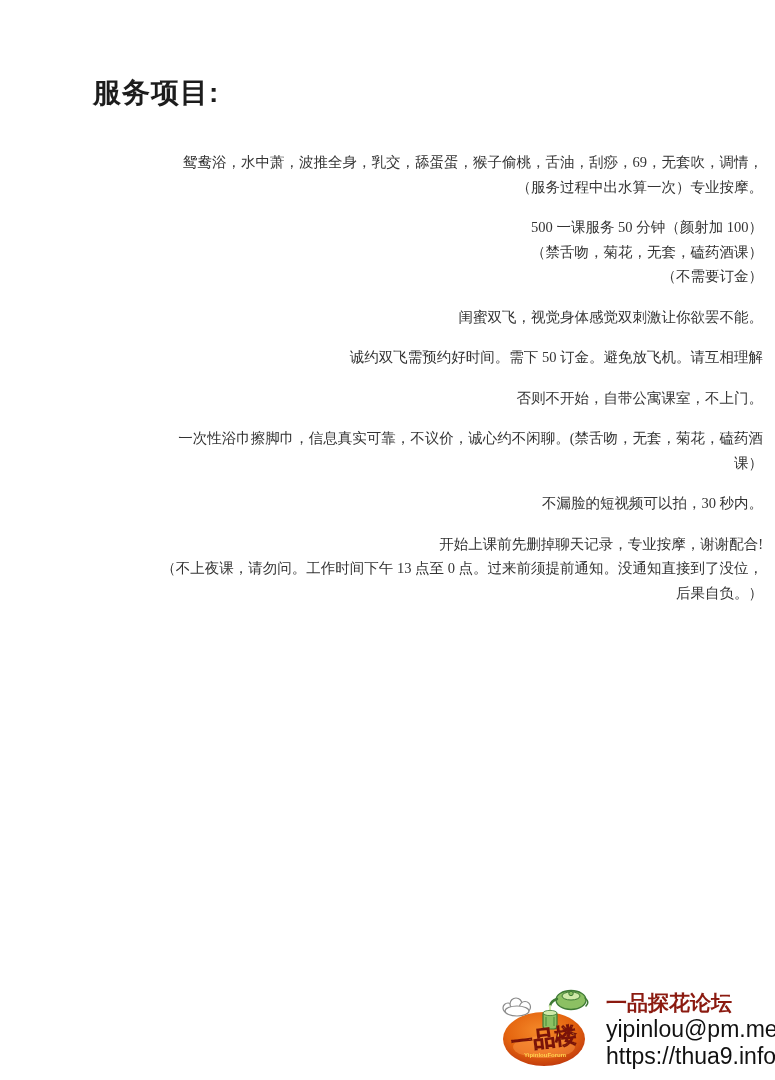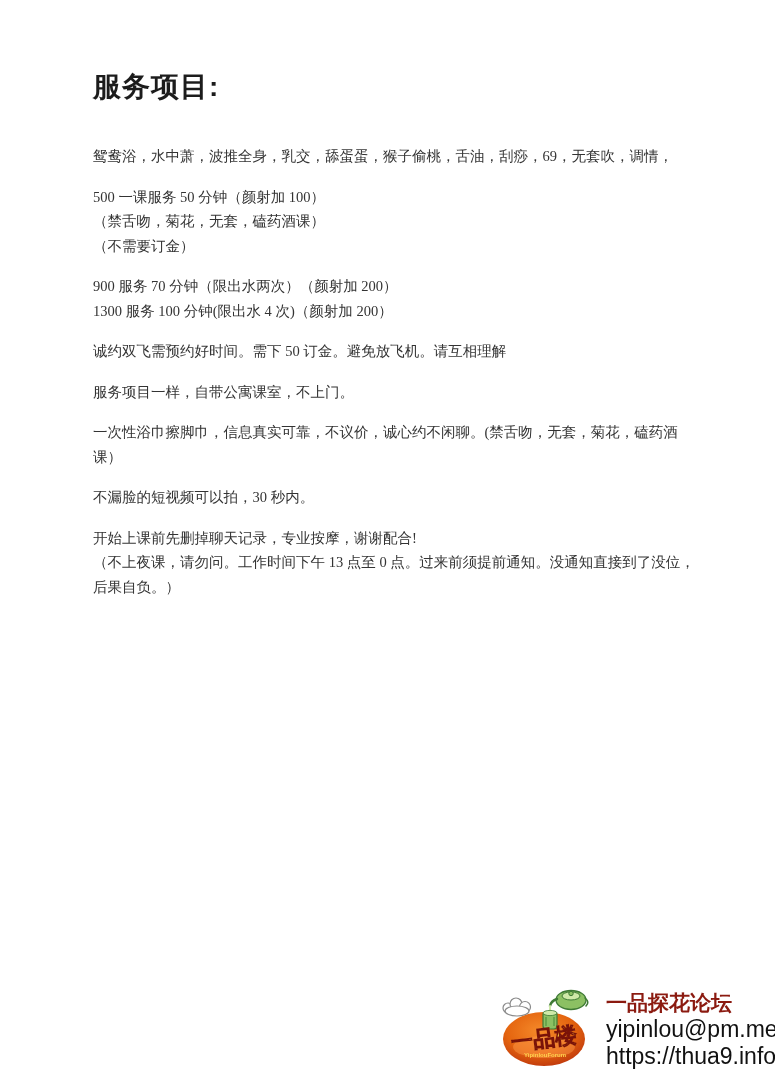--- a/index.html
+++ b/index.html
@@ -8,33 +8,33 @@
     height: 1080px;
     background: #ffffff;
     position: relative;
     overflow: hidden;
     font-family: "Liberation Serif", "DejaVu Serif", serif;
     color: #333333;
   }
   .doc {
     position: absolute;
     left: 93px;
-    top: 70px;
+    top: 76px;
     width: 670px;
   }
   .doc-title {
     font-family: "Liberation Sans", "DejaVu Sans", sans-serif;
     font-weight: bold;
     font-size: 28px;
     line-height: 34px;
     letter-spacing: 1px;
     color: #1c1c1c;
     margin: 0 0 40px 0;
   }
-  .para { margin: 0 0 16px 0; }
+  .para { margin: 0 0 16px 0; text-align: right; }
   .para .line {
     font-size: 14.5px;
     line-height: 24.5px;
     white-space: nowrap;
     color: #333333;
   }
   .footer {
     position: absolute;
     left: 498px;
     top: 986px;
@@ -66,40 +66,40 @@
   }
 </style>
 </head>
 <body>
 
 <div class="doc">
   <div class="doc-title">服务项目:</div>
 
   <div class="para">
     <div class="line">鸳鸯浴，水中萧，波推全身，乳交，舔蛋蛋，猴子偷桃，舌油，刮痧，69，无套吹，调情，</div>
+    <div class="line">（服务过程中出水算一次）专业按摩。</div>
   </div>
 
   <div class="para">
     <div class="line">500 一课服务 50 分钟（颜射加 100）</div>
     <div class="line">（禁舌吻，菊花，无套，磕药酒课）</div>
     <div class="line">（不需要订金）</div>
   </div>
 
+  <div class="para">
+    <div class="line">闺蜜双飞，视觉身体感觉双刺激让你欲罢不能。</div>
+  </div>
 
-  <div class="para">
-    <div class="line">900 服务 70 分钟（限出水两次）（颜射加 200）</div>
-    <div class="line">1300 服务 100 分钟(限出水 4 次)（颜射加 200）</div>
-  </div>
 
   <div class="para">
     <div class="line">诚约双飞需预约好时间。需下 50 订金。避免放飞机。请互相理解</div>
   </div>
 
   <div class="para">
-    <div class="line">服务项目一样，自带公寓课室，不上门。</div>
+    <div class="line">否则不开始，自带公寓课室，不上门。</div>
   </div>
 
   <div class="para">
     <div class="line">一次性浴巾擦脚巾，信息真实可靠，不议价，诚心约不闲聊。(禁舌吻，无套，菊花，磕药酒</div>
     <div class="line">课）</div>
   </div>
 
   <div class="para">
     <div class="line">不漏脸的短视频可以拍，30 秒内。</div>
   </div>

